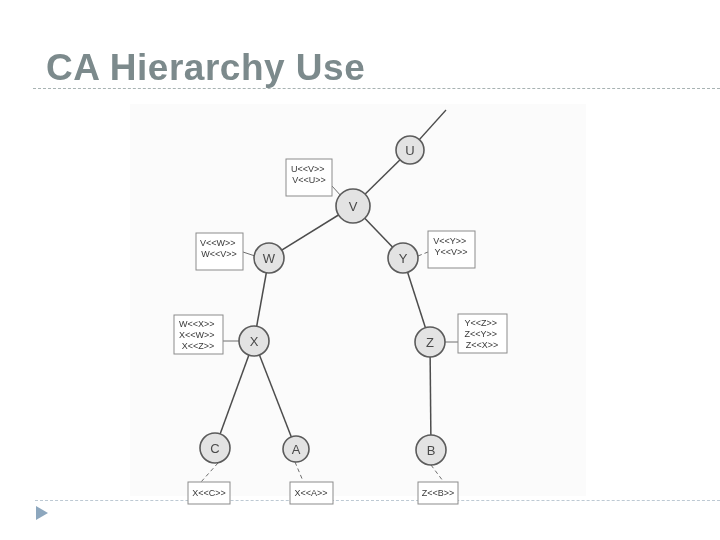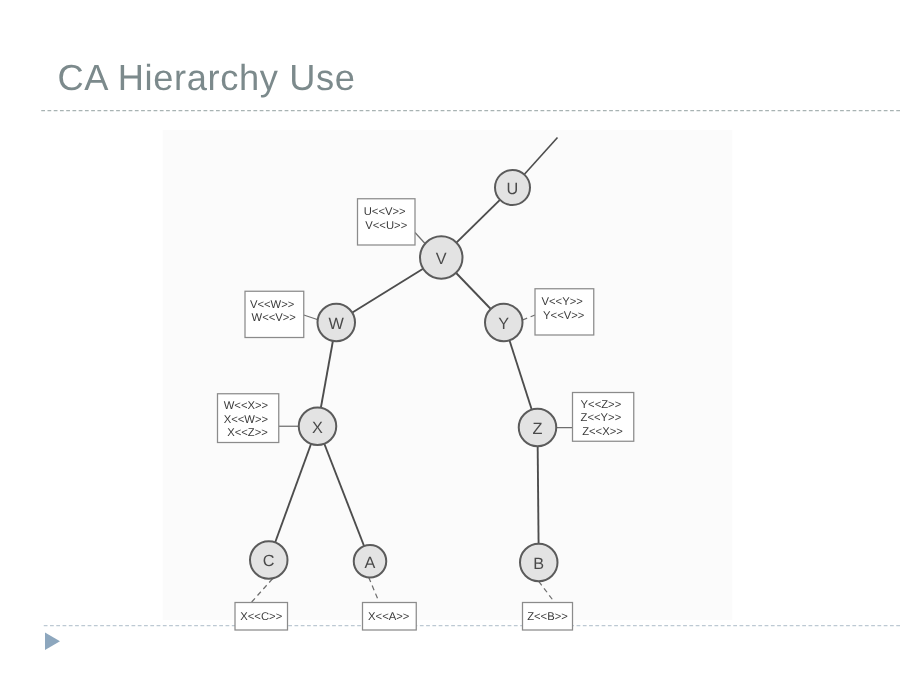--- a/index.html
+++ b/index.html
@@ -6,22 +6,22 @@
   body {
     width: 720px; height: 540px;
     background: #ffffff;
     font-family: "Liberation Sans", sans-serif;
     position: relative;
     overflow: hidden;
   }
   .slide-title {
     position: absolute;
     left: 46px; top: 47px;
-    font-size: 29px;
-    font-weight: 400;
+    font-size: 37px;
+    font-weight: 700;
     color: #7c8a8c;
     letter-spacing: 0.5px;
     white-space: nowrap;
   }
   .title-divider {
     position: absolute;
     left: 33px; top: 88px;
     width: 687px; height: 0;
     border-top: 1px dashed #a8b3b3;
   }

